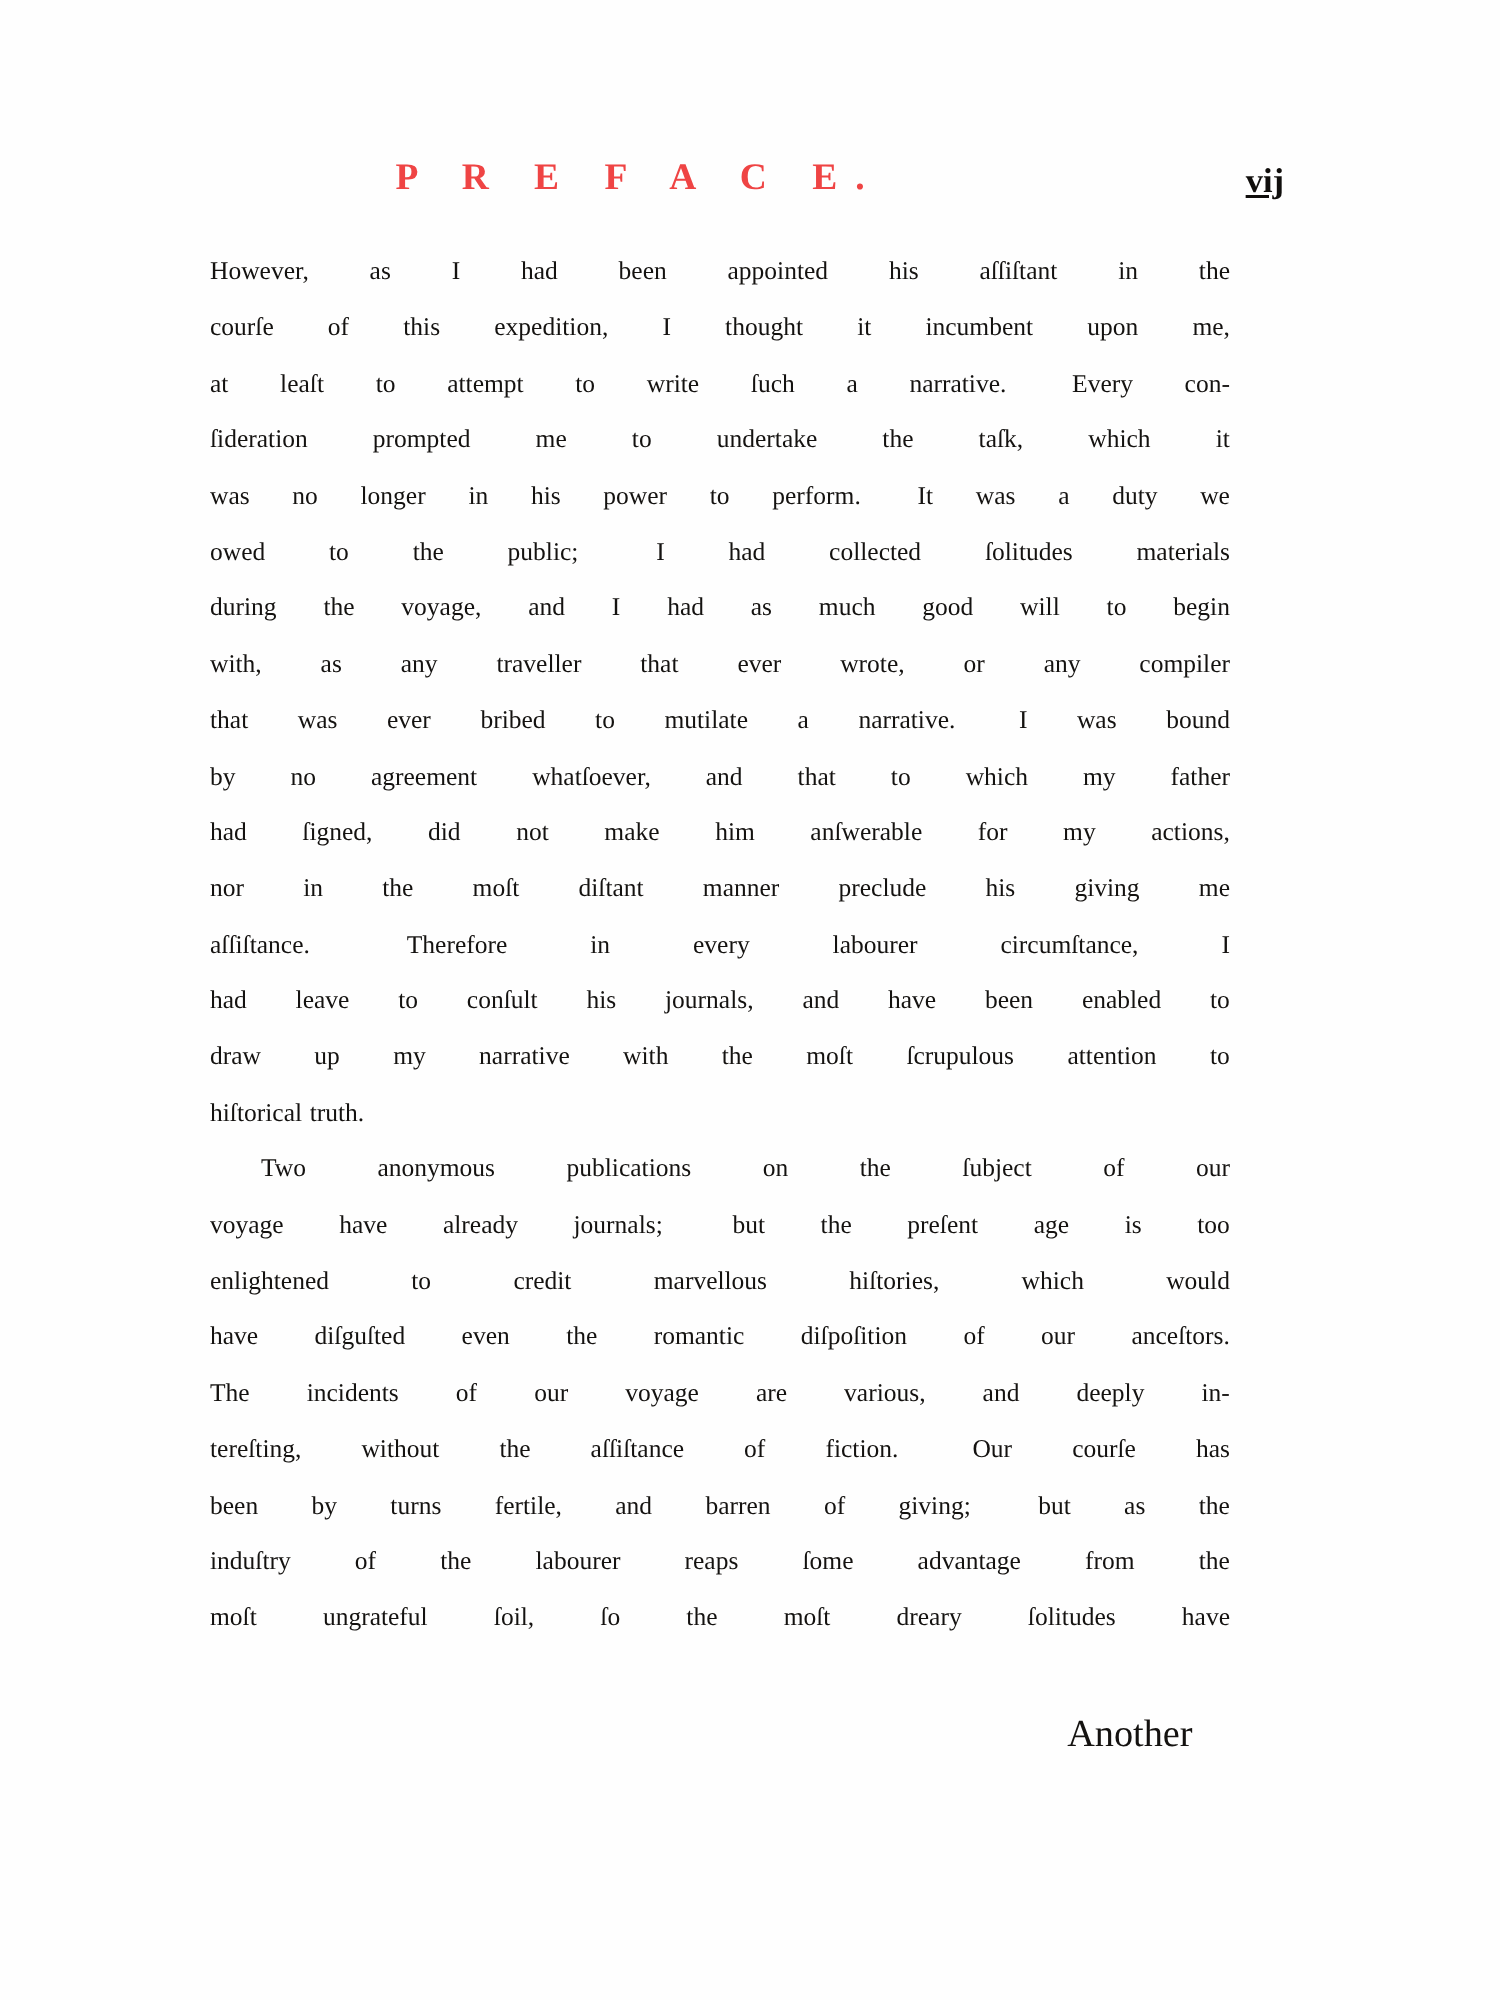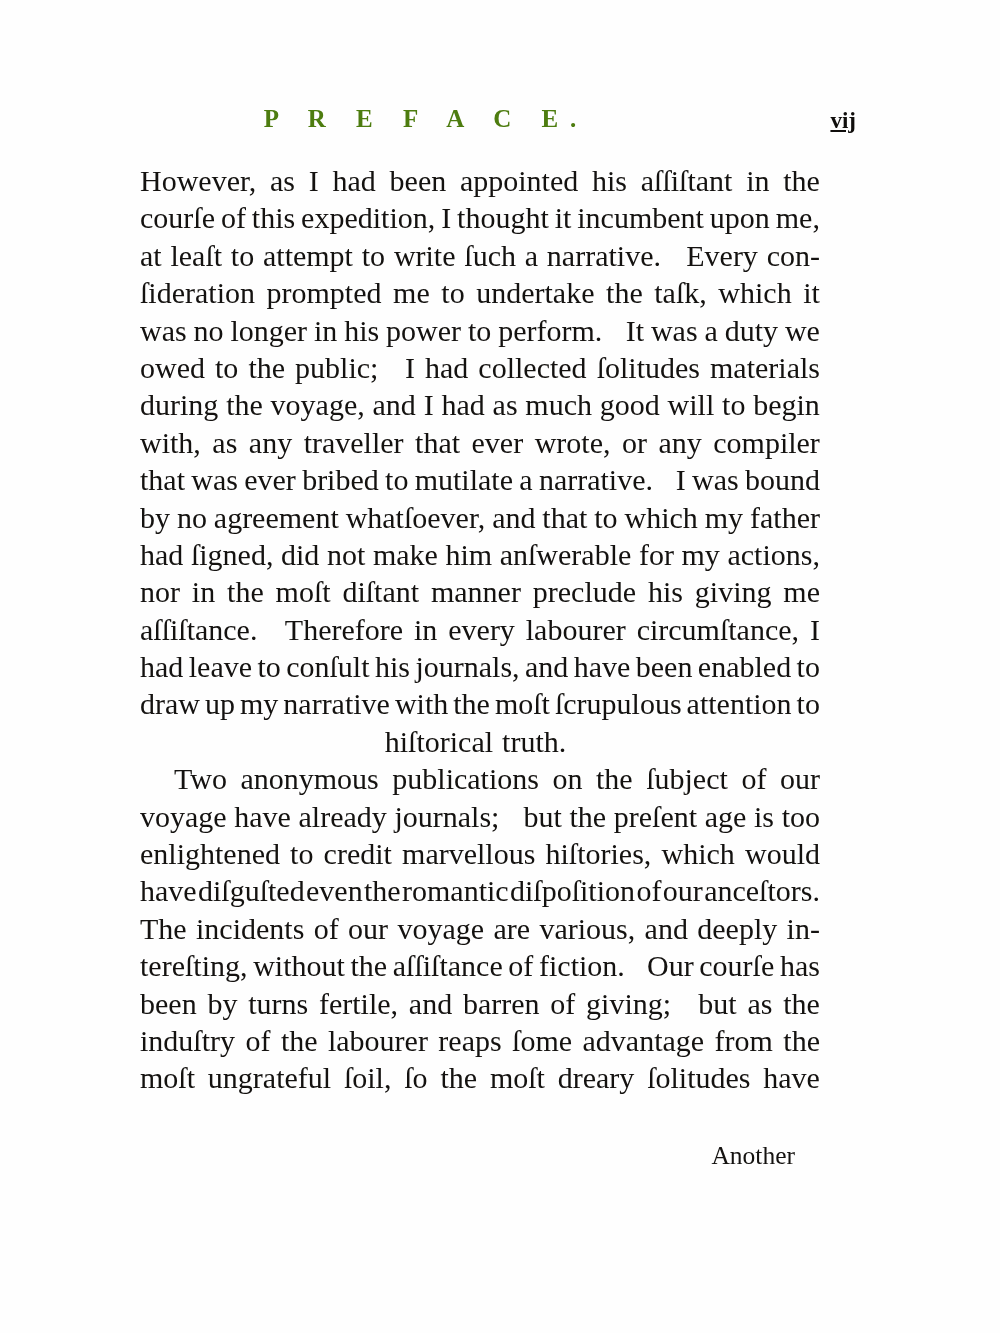--- a/index.html
+++ b/index.html
@@ -34,21 +34,21 @@
     position: absolute;
     left: 0;
     top: 0;
     width: 560px;
     text-align: center;
     font-size: 25px;
     font-weight: 700;
     letter-spacing: 12px;
     text-indent: 12px;
     line-height: 30px;
-    color: #4d7c0f;
+    color: #ef4444;
   }
 
   .head-folio {
     position: absolute;
     right: -38px;
     top: 2px;
     font-size: 23px;
     font-weight: 700;
     line-height: 30px;
     color: #100e0c;
@@ -68,35 +68,35 @@
   }
 
   .para + .para {
     margin-top: 0px;
   }
 
   
   .line {
     display: flex;
     justify-content: space-between;
-    font-size: 30px;
+    font-size: 17px;
     line-height: 37.4px;
     height: 37.4px;
     white-space: nowrap;
     color: #141210;
   }
 
   .line > span {
     display: inline-block;
   }
 
   
   .line.ragged {
     display: block;
-    text-align: center;
+    text-align: left;
   }
 
   .line.ragged > span {
     margin-right: 0.30em;
   }
 
   
   .line.indent {
     padding-left: 34px;
   }

